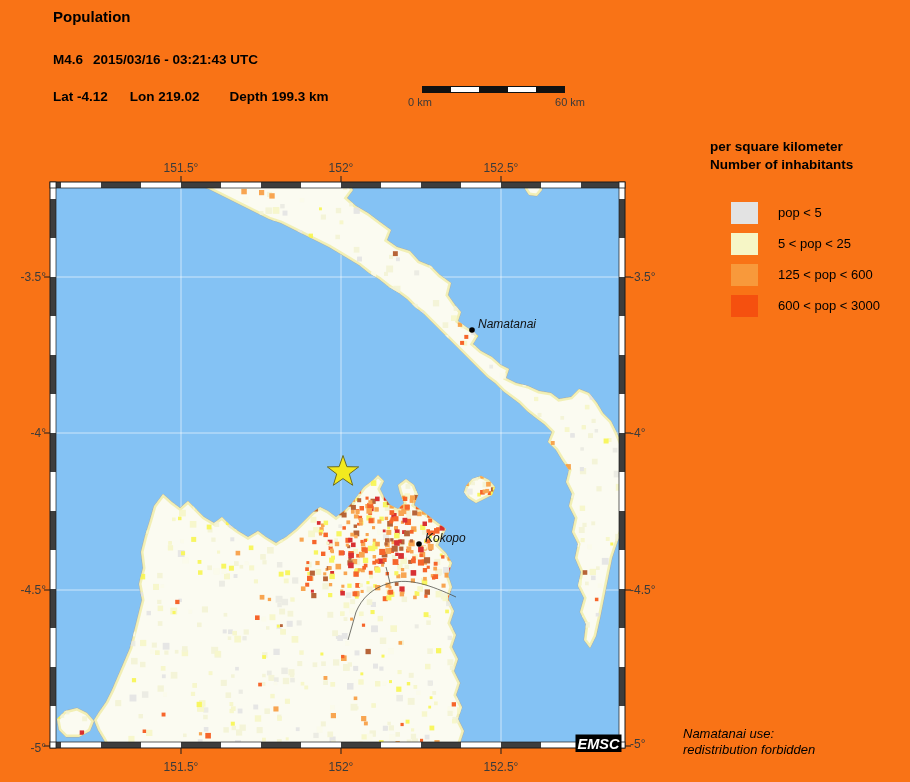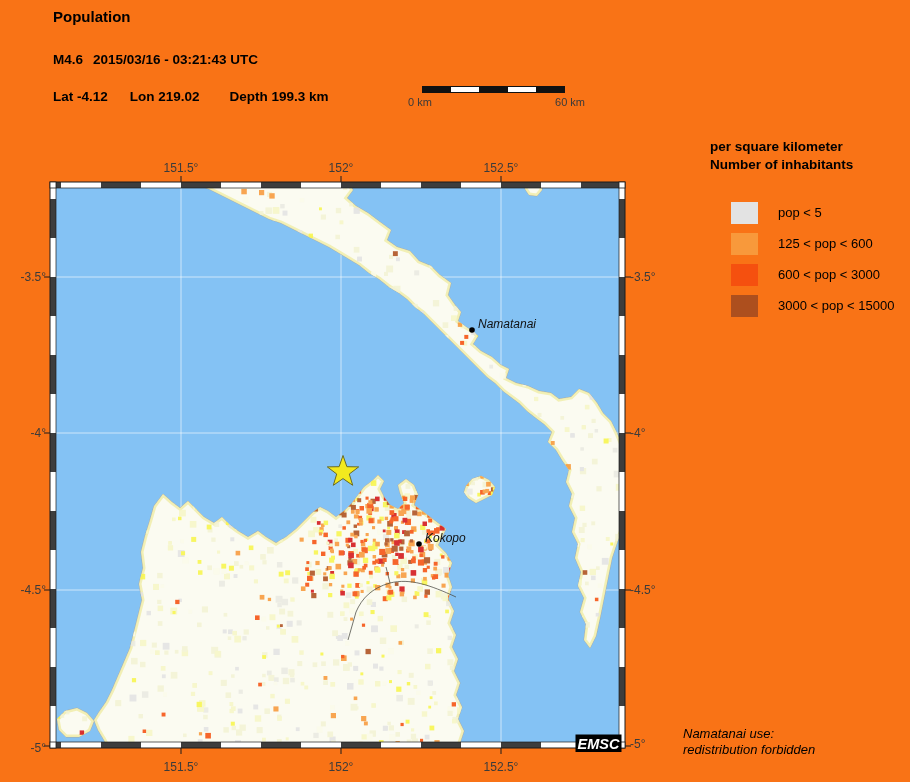--- a/index.html
+++ b/index.html
@@ -1649,30 +1649,30 @@
     <div class="lg-title">
       <div>per square kilometer</div>
       <div>Number of inhabitants</div>
     </div>
     <div class="lg-items">
       <div class="lg-row">
         <div class="lg-swatch" style="background: rgb(227, 227, 227);"></div>
         <div class="lg-label">pop &lt; 5</div>
       </div>
       <div class="lg-row">
+        <div class="lg-swatch" style="background: rgb(246, 246, 198);"></div>
+        <div class="lg-label">5 &lt; pop &lt; 25</div>
+      </div>
+      <div class="lg-row">
         <div class="lg-swatch" style="background: rgb(248, 153, 59);"></div>
         <div class="lg-label">125 &lt; pop &lt; 600</div>
       </div>
       <div class="lg-row">
         <div class="lg-swatch" style="background: rgb(245, 80, 15);"></div>
         <div class="lg-label">600 &lt; pop &lt; 3000</div>
-      </div>
-      <div class="lg-row">
-        <div class="lg-swatch" style="background: rgb(173, 79, 30);"></div>
-        <div class="lg-label">3000 &lt; pop &lt; 15000</div>
       </div>
     </div>
   </div>
 
   <div class="abs footer">
     <div>Namatanai use:</div>
     <div>redistribution forbidden</div>
   </div>
 
 </div>

